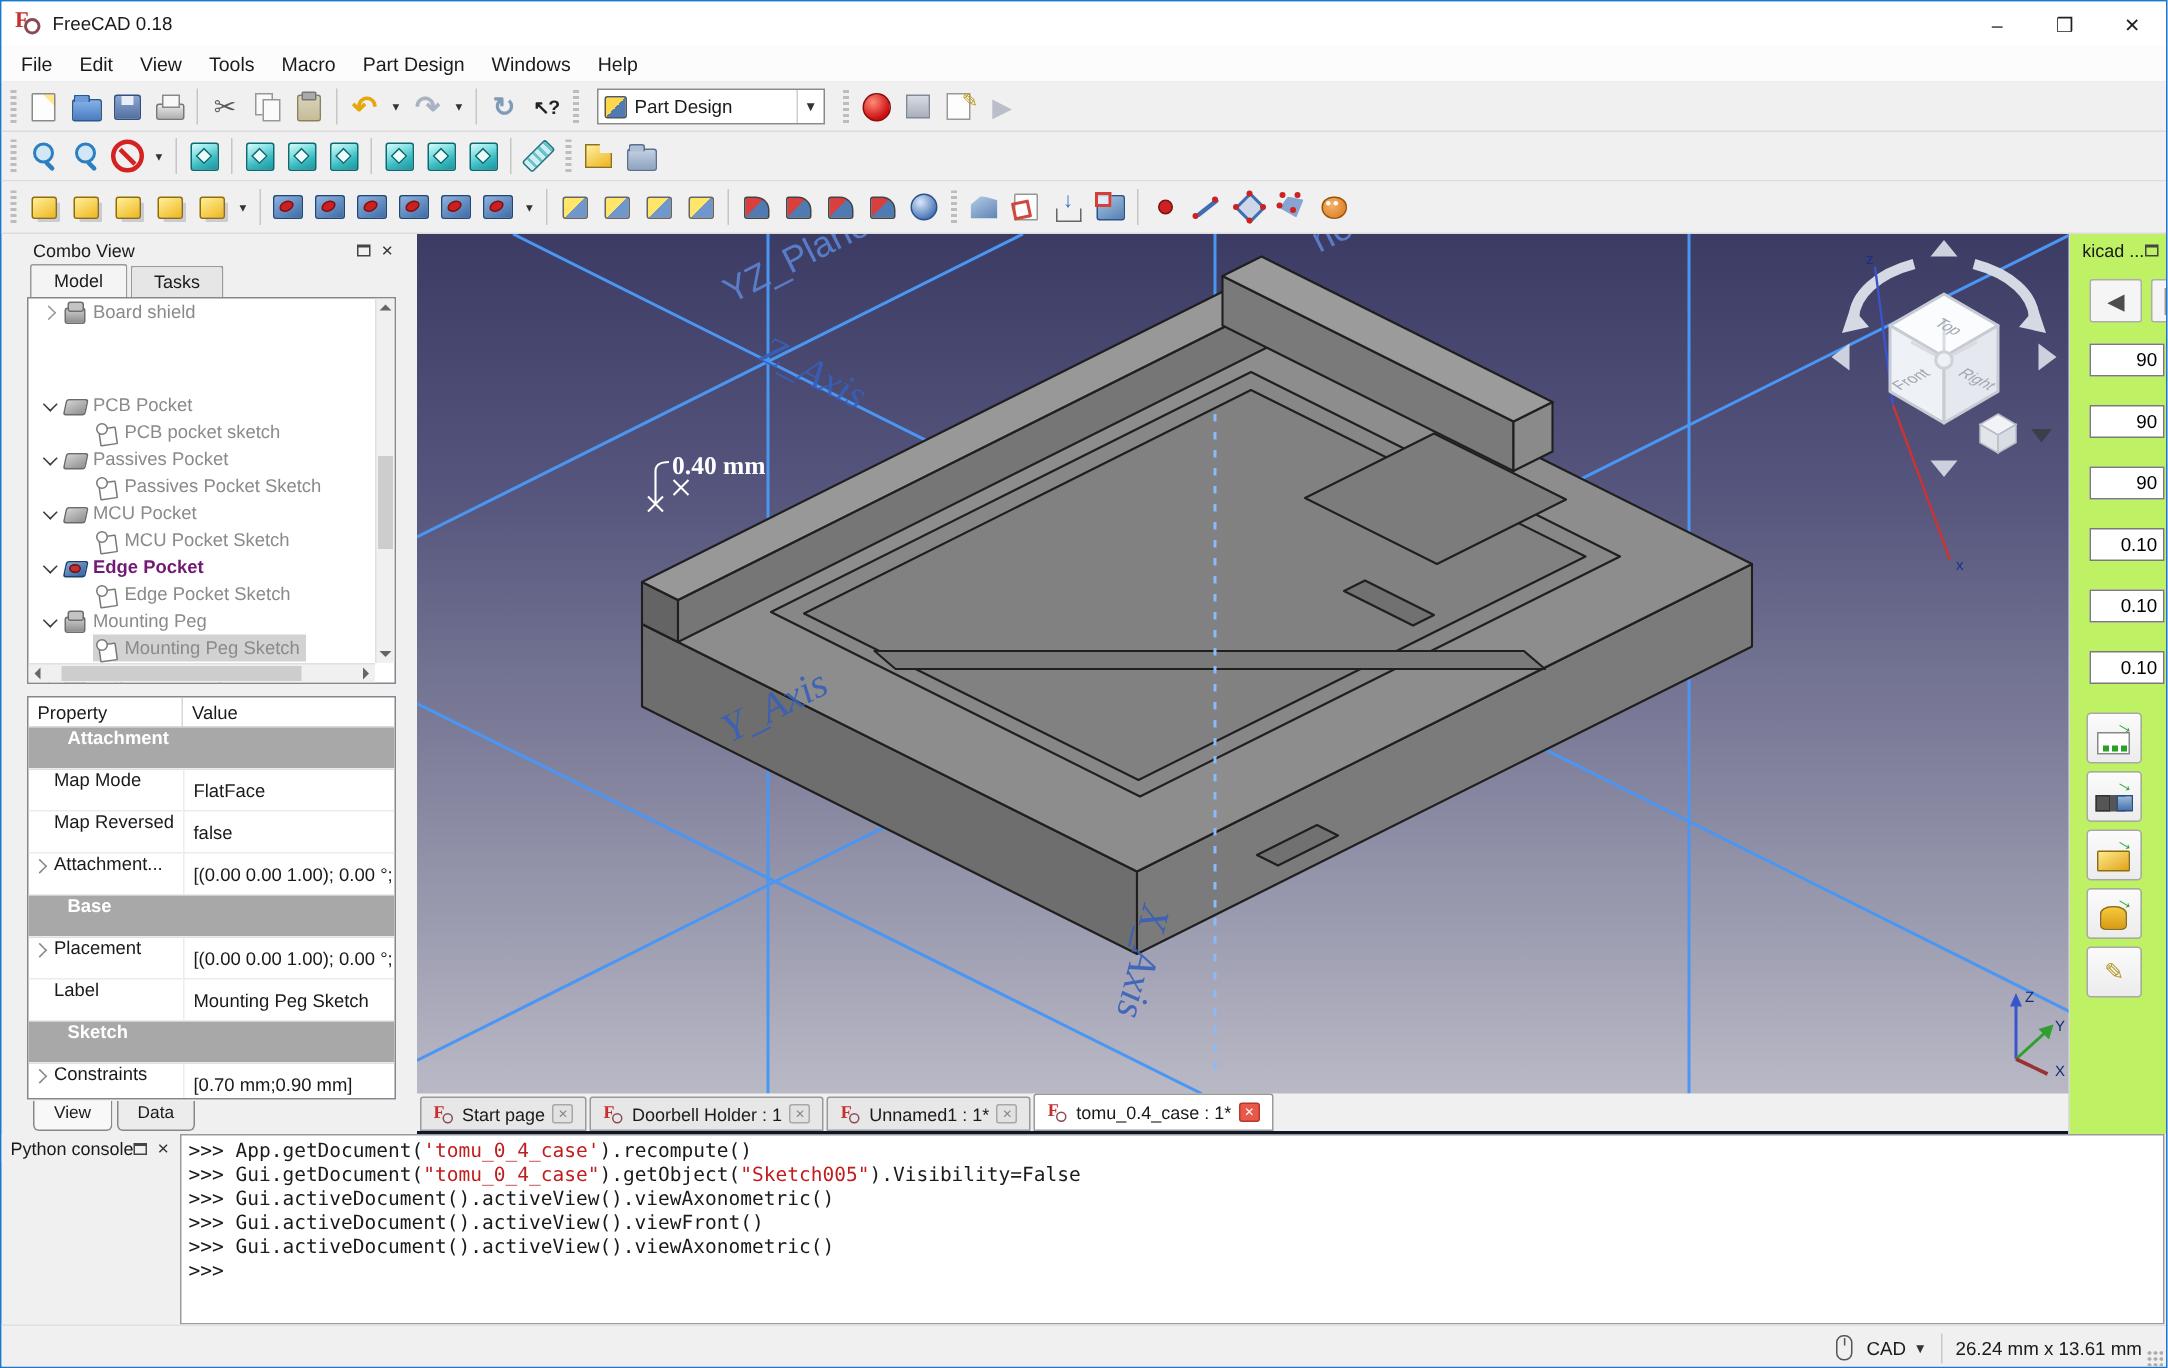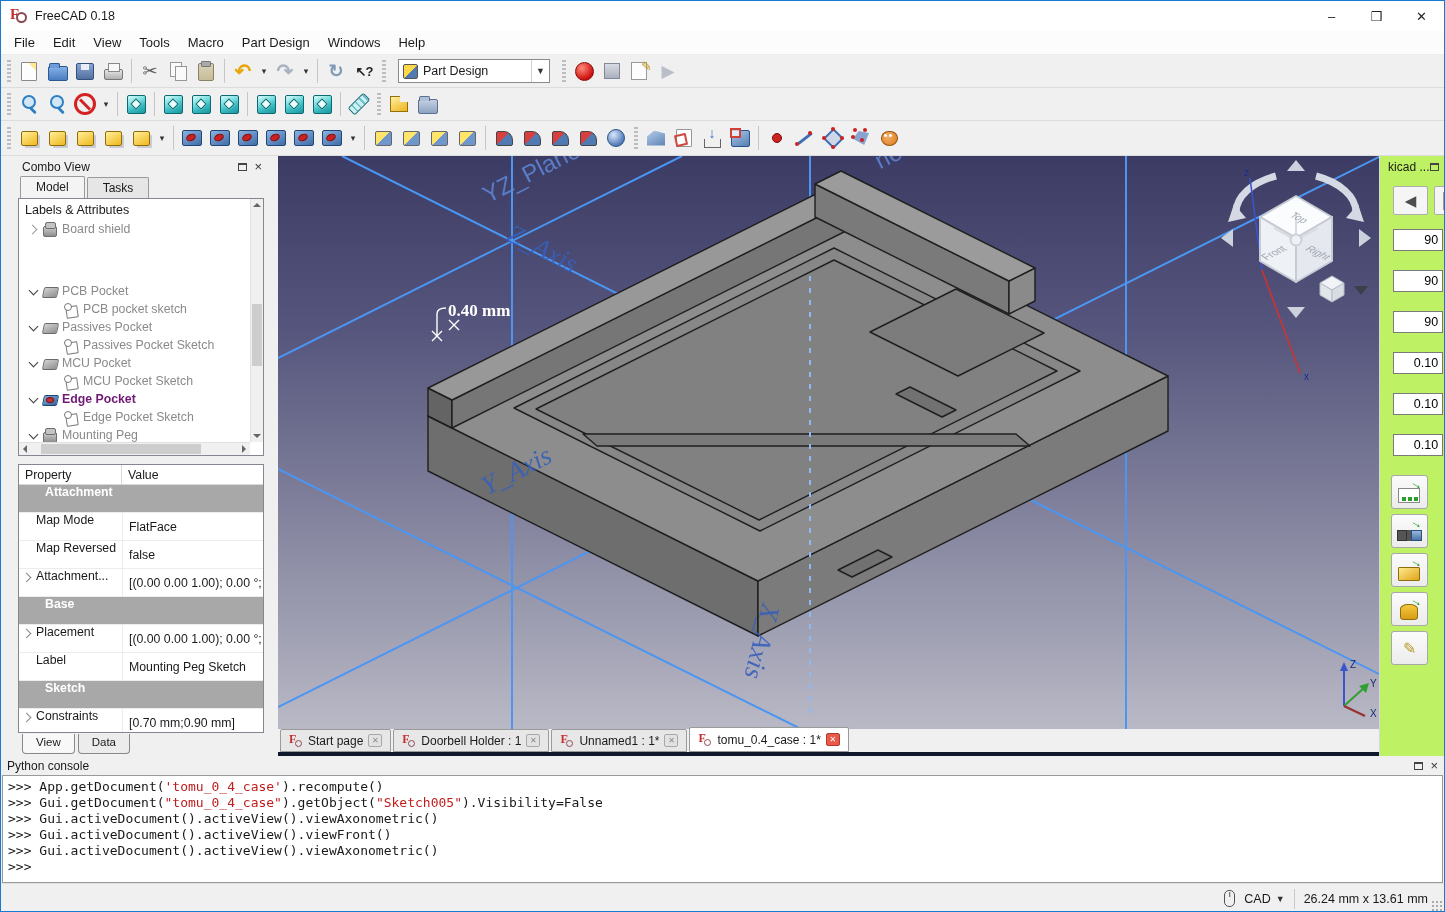--- a/index.html
+++ b/index.html
@@ -140,21 +140,21 @@
 
 .center{width:1103px;display:flex;flex-direction:column}
 .viewport{height:573px;position:relative;overflow:hidden;background:linear-gradient(180deg,#3b3b63 0%,#55557d 30%,#8a8aa3 68%,#b9b9c6 100%)}
 .vpsvg{position:absolute;left:0;top:0}
 .vp-label{position:absolute;white-space:nowrap;transform-origin:left top}
 .lbl-plane{font-family:"Liberation Sans",sans-serif;font-size:24px;color:rgba(95,135,215,.85)}
 .lbl-axis{font-family:"Liberation Serif",serif;font-style:italic;font-size:27px;color:rgba(55,95,185,.9)}
 .navwrap{position:absolute;left:938px;top:2px}
 .triadwrap{position:absolute;left:1050px;top:498px}
 
-.mdibar{height:27px;background:#f0f0f0;display:flex;align-items:flex-end;padding:0 0 0 2px;border-bottom:4px solid #0f172a}
+.mdibar{height:27px;background:#f0f0f0;display:flex;align-items:flex-end;padding:0 0 0 2px;border-bottom:2px solid #0f172a}
 .mtab{display:flex;align-items:center;gap:5px;height:23px;padding:0 8px;border:1px solid #9a9a9a;background:#e7e7e7;border-radius:2px 2px 0 0;font-size:12px;margin-right:2px}
 .mtab.active{background:#fff;height:25px;z-index:2}
 .mico{width:14px;height:14px;position:relative;flex:none}
 .mico::before{content:"F";position:absolute;left:0;top:-2px;color:#c52f2f;font-weight:bold;font-size:12px;font-family:"Liberation Serif",serif}
 .mico::after{content:"";position:absolute;right:1px;bottom:1px;width:5px;height:5px;border:1.5px solid #8a4a52;border-radius:50%}
 .mclose{width:14px;height:13px;border:1px solid #a8a8a8;background:#e2e2e2;color:#888;font-size:8px;display:flex;align-items:center;justify-content:center;border-radius:2px}
 .mtab.active .mclose{background:#e8594a;border-color:#b03a2c;color:#fff}
 
 .dockR{width:65px;background:#bef264;padding:1px 0 0 3px;overflow:hidden;border-left:1px solid #d8d8d8}
 .kc-btnrow{display:flex;gap:6px;margin:10px 0 14px 10px}
@@ -165,21 +165,21 @@
 .kcb2{width:37px;height:34px;margin:0 0 5px 8px;background:linear-gradient(#fbfbfb,#ececec);border:1px solid #a8a8a8;border-radius:3px;position:relative;display:flex;align-items:center;justify-content:center;font-size:16px;color:#b8962a}
 .kcb2::before,.kcb2::after{content:"";position:absolute}
 .kcb2 .ga{position:absolute;top:0;right:3px;color:#28a228;font-weight:bold;font-size:13px;transform:rotate(30deg)}
 .kb-fp::before{width:20px;height:13px;background:#fff;border:1px solid #888;bottom:5px;left:6px}
 .kb-fp::after{width:4px;height:4px;background:#2aa02a;bottom:7px;left:10px;box-shadow:6px 0 0 #2aa02a,12px 0 0 #2aa02a}
 .kb-chips::before{width:8px;height:9px;background:#555;border:1px solid #333;bottom:6px;left:5px;box-shadow:10px 0 0 #555}
 .kb-chips::after{width:9px;height:9px;background:linear-gradient(#9ab8dc,#4a74aa);border:1px solid #2a5080;bottom:6px;right:5px}
 .kb-box::before{width:20px;height:12px;background:linear-gradient(150deg,#ffe98c,#dfa51a);border:1px solid #8f6c0c;bottom:5px;left:6px;border-radius:1px}
 .kb-cyl::before{width:16px;height:14px;background:linear-gradient(#f5c93e,#d89c14);border:1px solid #8f6c0c;border-radius:8px 8px 4px 4px/5px 5px 3px 3px;bottom:5px;left:8px}
 
-.pycon{height:127px;display:flex;flex-direction:column}
+.pycon{height:127px;display:flex;flex-direction:row}
 .pycon-head{height:19px;display:flex;align-items:center;padding:0 6px;font-size:12px;background:#f0f0f0}
 .pycon-body{flex:1;background:#fff;border:1px solid #9a9a9a;margin:0 1px;padding:3px 0 0 5px;overflow:hidden}
 .cline{height:16px;white-space:pre;font-family:"DejaVu Sans Mono","Liberation Mono",monospace;font-size:13px;color:#1a1a1a}
 .c-str{color:#c01e1e}
 
 .statusbar{height:30px;display:flex;align-items:center;justify-content:flex-end;gap:9px;padding-right:16px;background:#f0f0f0;border-top:1px solid #e0e0e0;font-size:12.5px;position:relative}
 .mouse-ico{width:11px;height:17px;border:1.5px solid #555;border-radius:5px;position:relative}
 .mouse-ico::before{content:"";position:absolute;left:50%;top:1px;width:1.5px;height:5px;background:#555;transform:translateX(-50%)}
 .sb-sep{width:1px;height:20px;background:#c8c8c8}
 .sb-dd{font-size:9px;color:#333;margin-left:-4px}
@@ -317,21 +317,20 @@
       <span class="dt-icons">
         <span class="float-ico"></span>
         <span class="close-ico">×</span>
       </span>
     </div>
     <div class="cv-tabs" id="cv-tabs">
         <div class="cv-tab active">Model</div>
         <div class="cv-tab">Tasks</div>
       </div>
     <div class="tree-wrap">
-      <div class="tree-header">Labels &amp; Attributes</div>
       <div id="tree-rows">
           <div class="trow" style="padding-left: 6px;">
             <span class="exp closed"></span>
             <span class="selspan">
               <span class="tic tic-feat"></span>
               <span class="tlabel gray">Board shield</span>
             </span>
           </div>
           <div class="trow" style="padding-left: 6px; margin-top: 44px;">
             <span class="exp open"></span>

